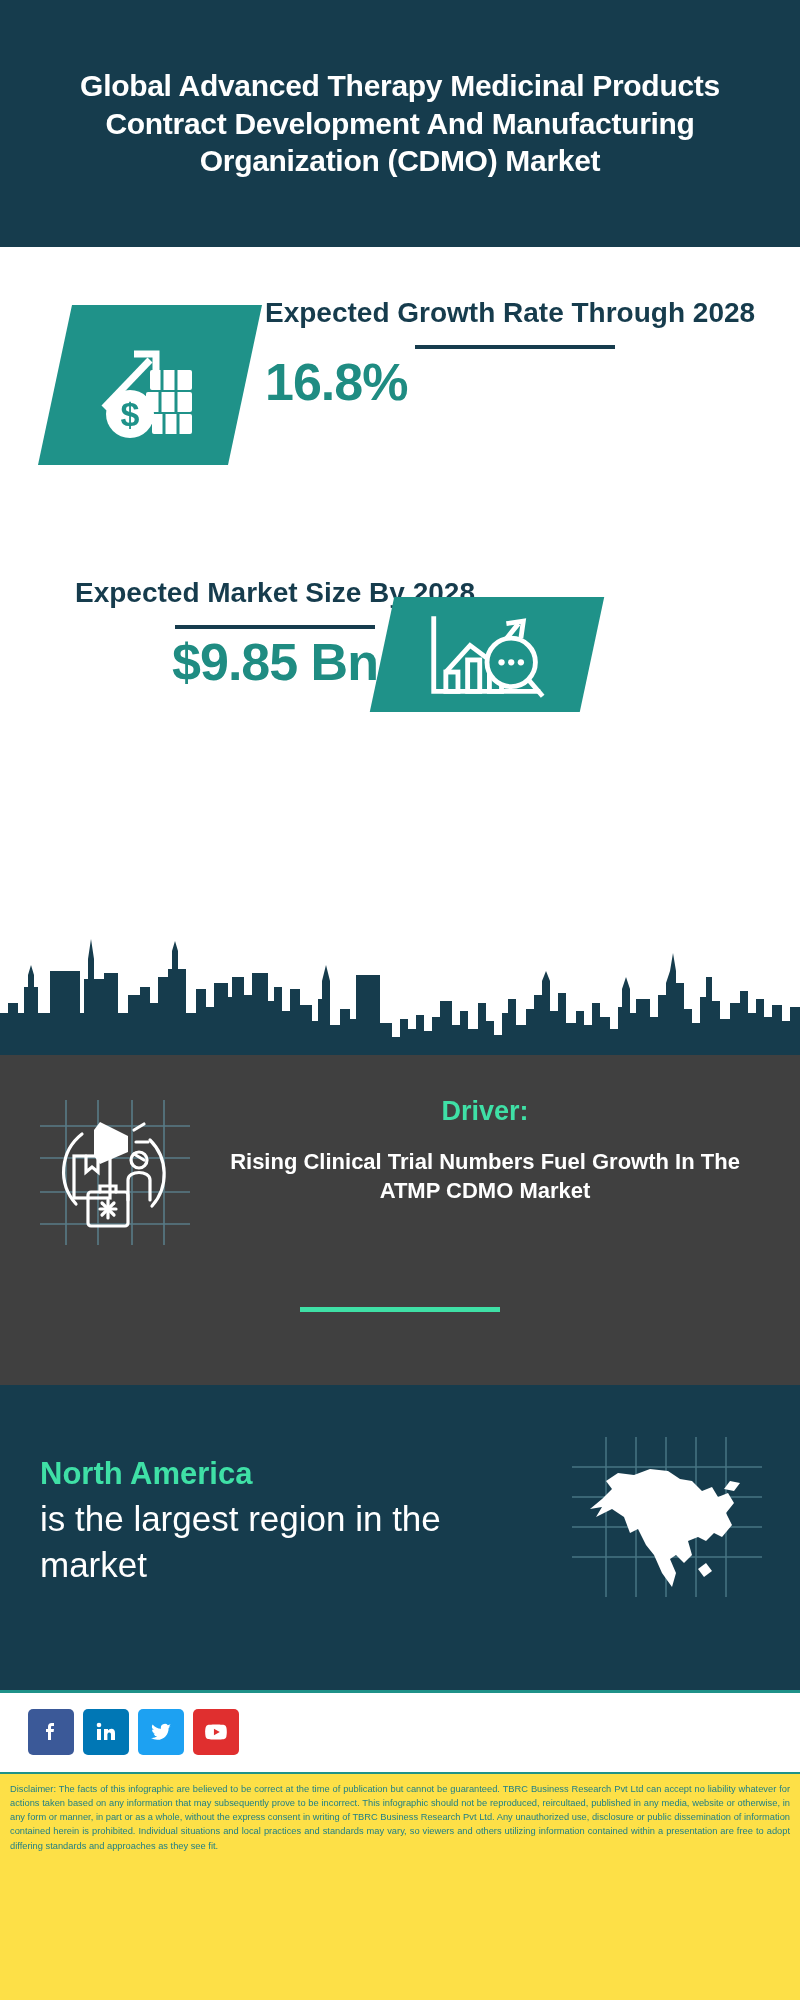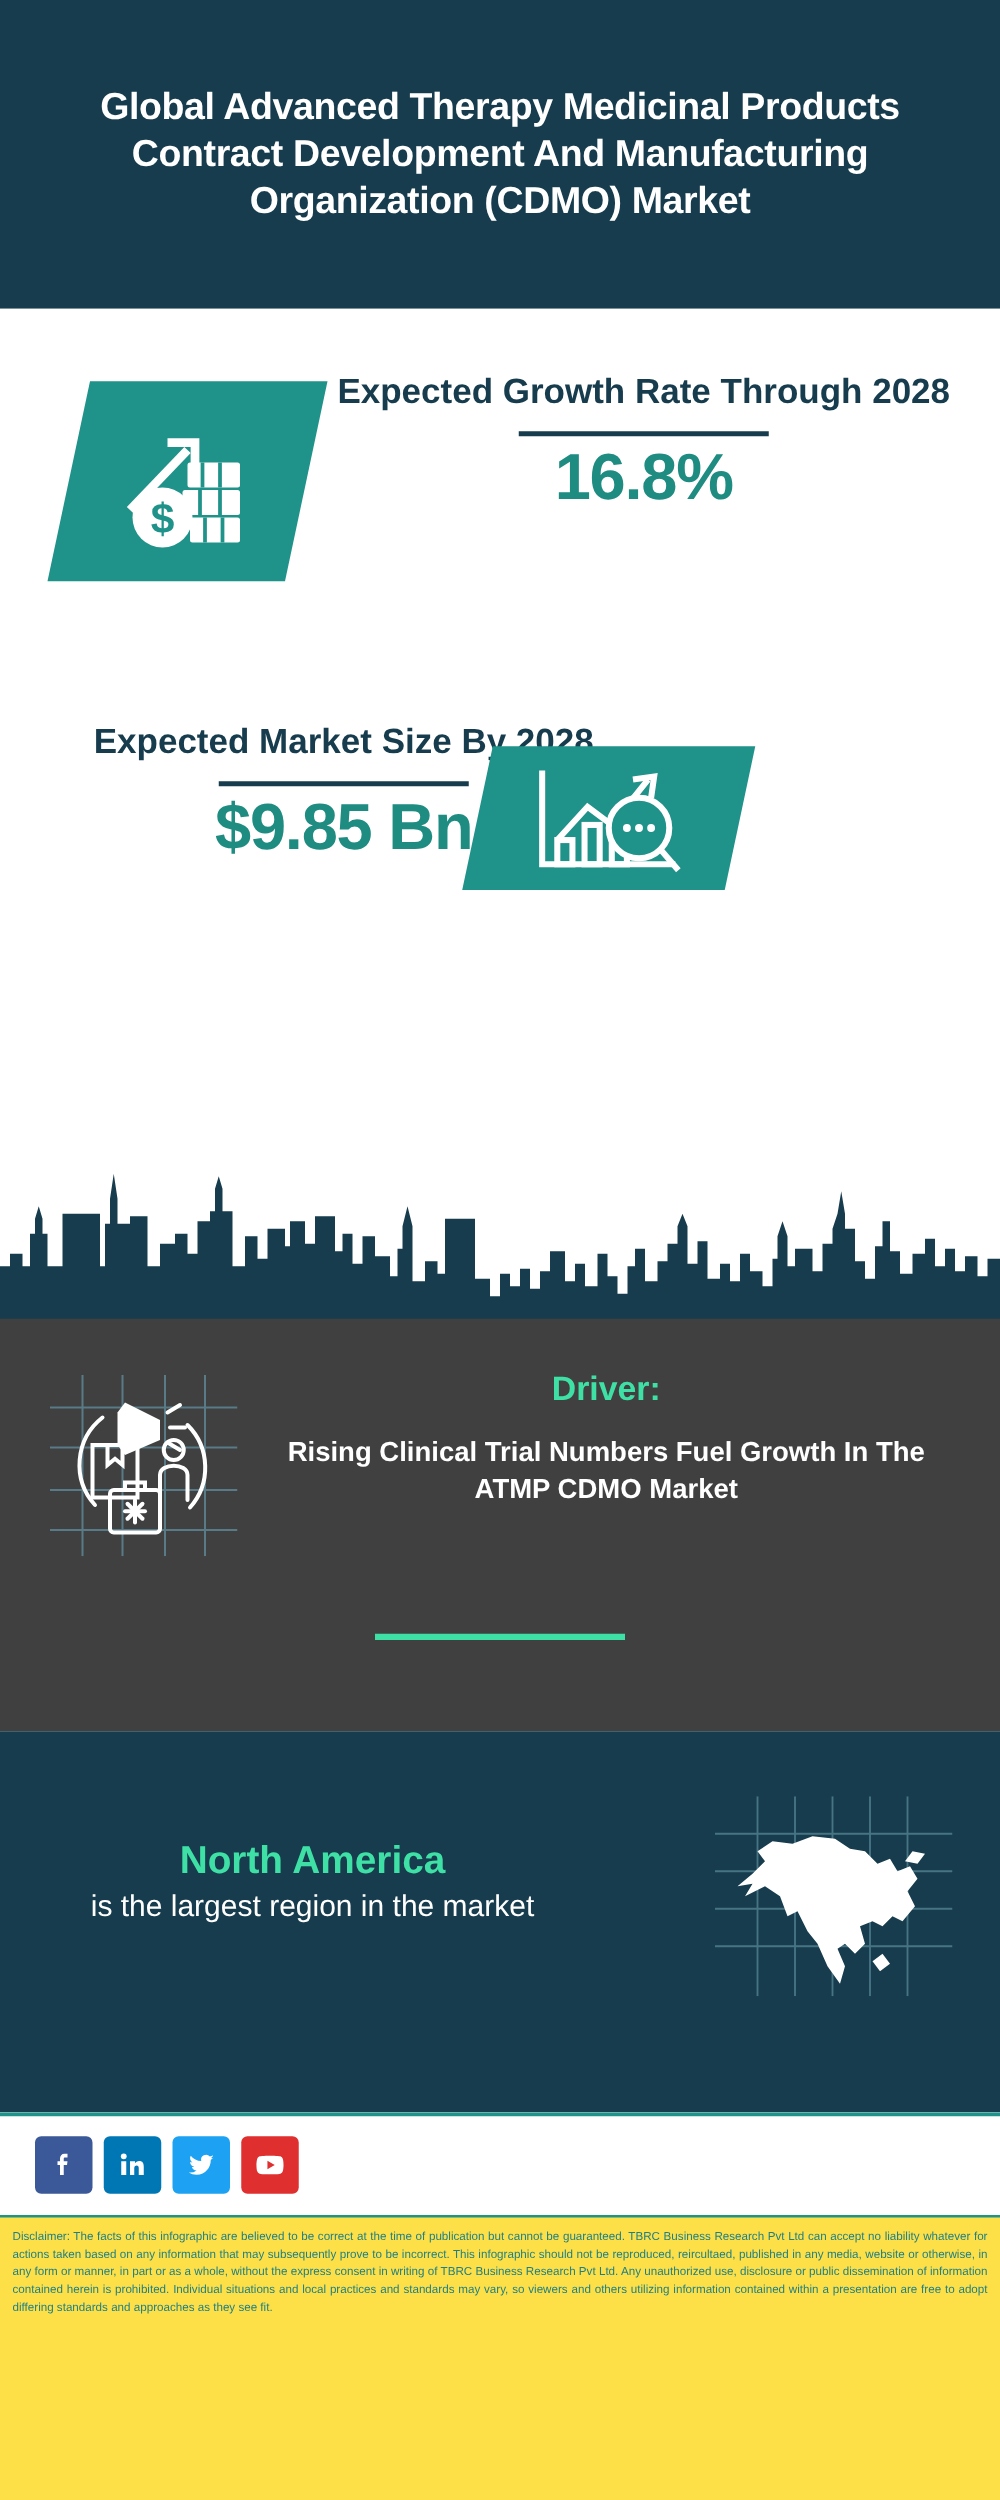--- a/index.html
+++ b/index.html
@@ -22,21 +22,21 @@
 
   
   .growth-row { position:absolute; top:48px; left:0; width:800px; height:250px; }
   .para-left {
     position:absolute; left:55px; top:10px; width:190px; height:160px;
     background:#1f9289; transform:skewX(-12deg);
   }
   .para-left .ic { transform:skewX(12deg); width:100%; height:100%;
     display:flex; align-items:center; justify-content:center; }
 
-  .growth-text { position:absolute; left:265px; top:0; width:500px; text-align:center; }
+  .growth-text { position:absolute; left:265px; top:0; width:500px; }
   .lbl {
     color:#163c4d; font-size:28px; font-weight:bold; line-height:1.28;
   }
   .rule-dark { width:200px; height:4px; background:#163c4d; margin:14px auto 6px; }
   .bigval {
     color:#1f8c82; font-size:52px; font-weight:bold; line-height:1.05; letter-spacing:-1px;
   }
 
   
   .size-row { position:absolute; top:318px; left:0; width:640px; height:250px;margin-top:10px; }
@@ -63,23 +63,23 @@
   .driver-body {
     color:#ffffff; font-size:22px; font-weight:bold; line-height:1.32; margin-top:20px;
   }
   .rule-mint { width:200px; height:5px; background:#3fe0a6; margin:0 auto; }
 
   
   .region-zone {
     position:absolute; top:1385px; left:0; width:800px; height:305px;
     background:#163c4d;
   }
-  .region-text { position:absolute; left:40px; top:84px; width:420px; text-align:center; }
+  .region-text { position:absolute; left:40px; top:70px; width:420px; }
   .region-name { color:#3fe0a6; font-size:31px; font-weight:bold; line-height:1.2; }
-  .region-sub { color:#ffffff; font-size:24px; line-height:1.3; margin-top:4px; }
+  .region-sub { color:#ffffff; font-size:35px; line-height:1.3; margin-top:4px; }
   .region-map { position:absolute; right:38px; top:52px; width:190px; height:160px; }
 
   
   .footer-bar {
     position:absolute; top:1690px; left:0; width:800px; height:80px;
     background:#ffffff; border-top:3px solid #1f9289;
     display:flex; align-items:center; justify-content:space-between;
     padding:0 28px;
   }
   .src-lines { color:#1f7f86; font-size:12.5px; line-height:1.7; }

